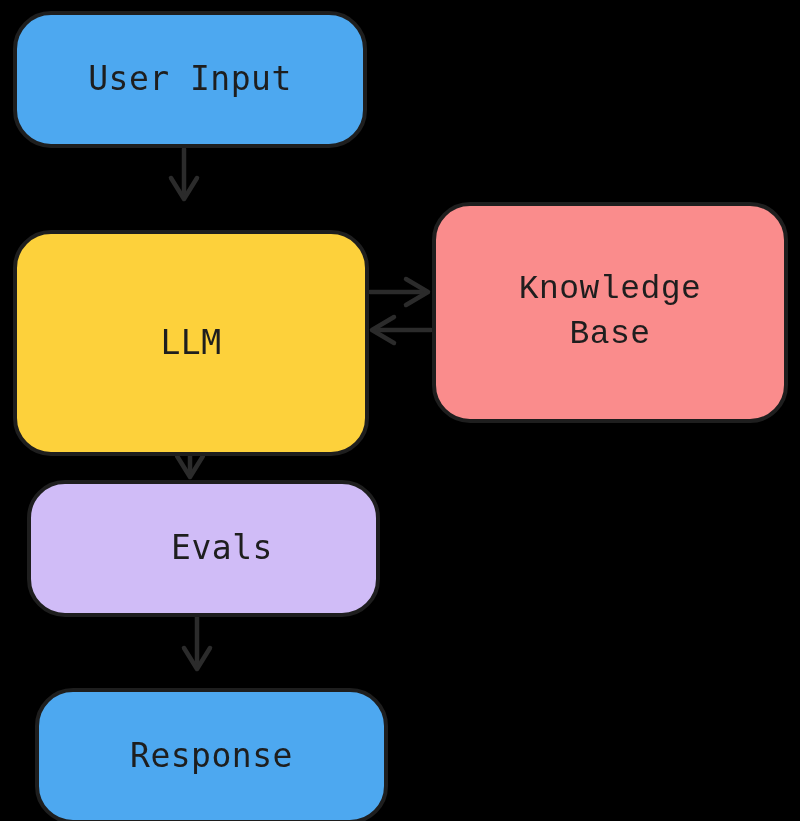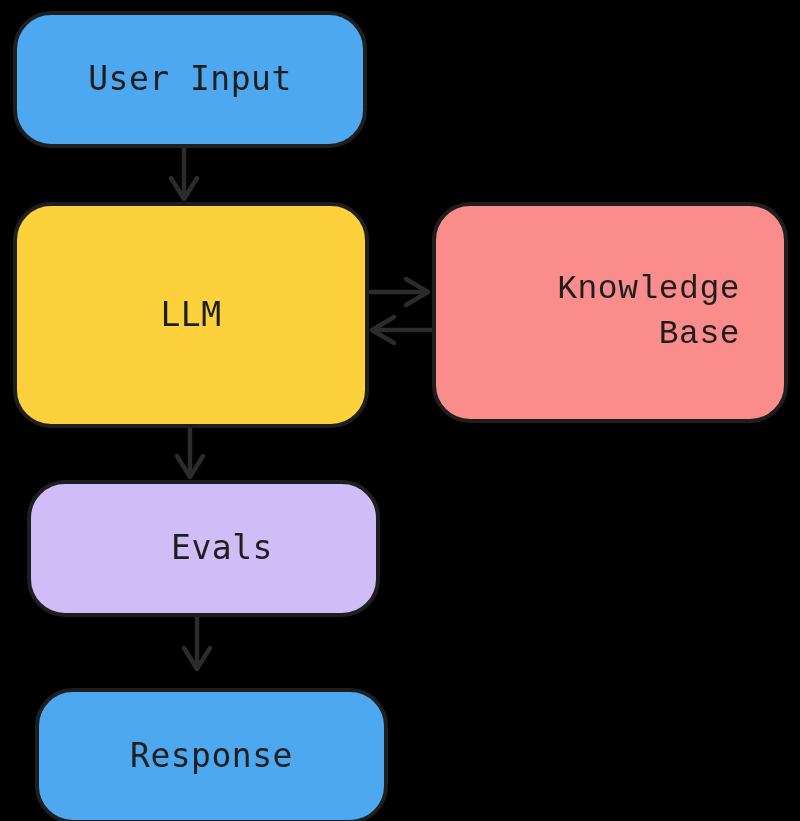--- a/index.html
+++ b/index.html
@@ -16,21 +16,21 @@
     font-family: "DejaVu Sans Mono", monospace;
   }
   .node {
     position: absolute;
     box-sizing: border-box;
     border: 4px solid #1e1e1e;
     border-radius: 38px;
     display: flex;
     align-items: center;
     justify-content: center;
-    text-align: right;
+    text-align: center;
     color: #1e1e1e;
     font-size: 33px;
     line-height: 1.35;
     letter-spacing: 0.5px;
   }
   .node .label {
     max-width: 95%;
   }
   .node-user-input { left: 13px;  top: 11px;  width: 354px; height: 137px; }
   .node-llm        { left: 13px;  top: 202px; width: 356px; height: 226px; }
@@ -78,21 +78,21 @@
     <g stroke="#2b2b2b">
       <line x1="197" y1="617" x2="197" y2="666"></line>
       <polyline points="184,648 197,669 210,648"></polyline>
     </g>
   </svg>
 
   <div class="node node-user-input" style="background-color: rgb(77, 168, 240);">
     <span class="label">User Input</span>
   </div>
 
-  <div class="node node-llm" style="background-color: rgb(253, 209, 59);">
+  <div class="node node-llm" style="background-color: rgb(253, 209, 59); margin-top: 28px;">
     <span class="label">LLM</span>
   </div>
 
   <div class="node node-kb" style="background-color: rgb(250, 140, 140);">
     <span class="label">Knowledge Base</span>
   </div>
 
   <div class="node node-evals" style="background-color: rgb(208, 188, 247); padding-left: 37px;">
     <span class="label">Evals</span>
   </div>

